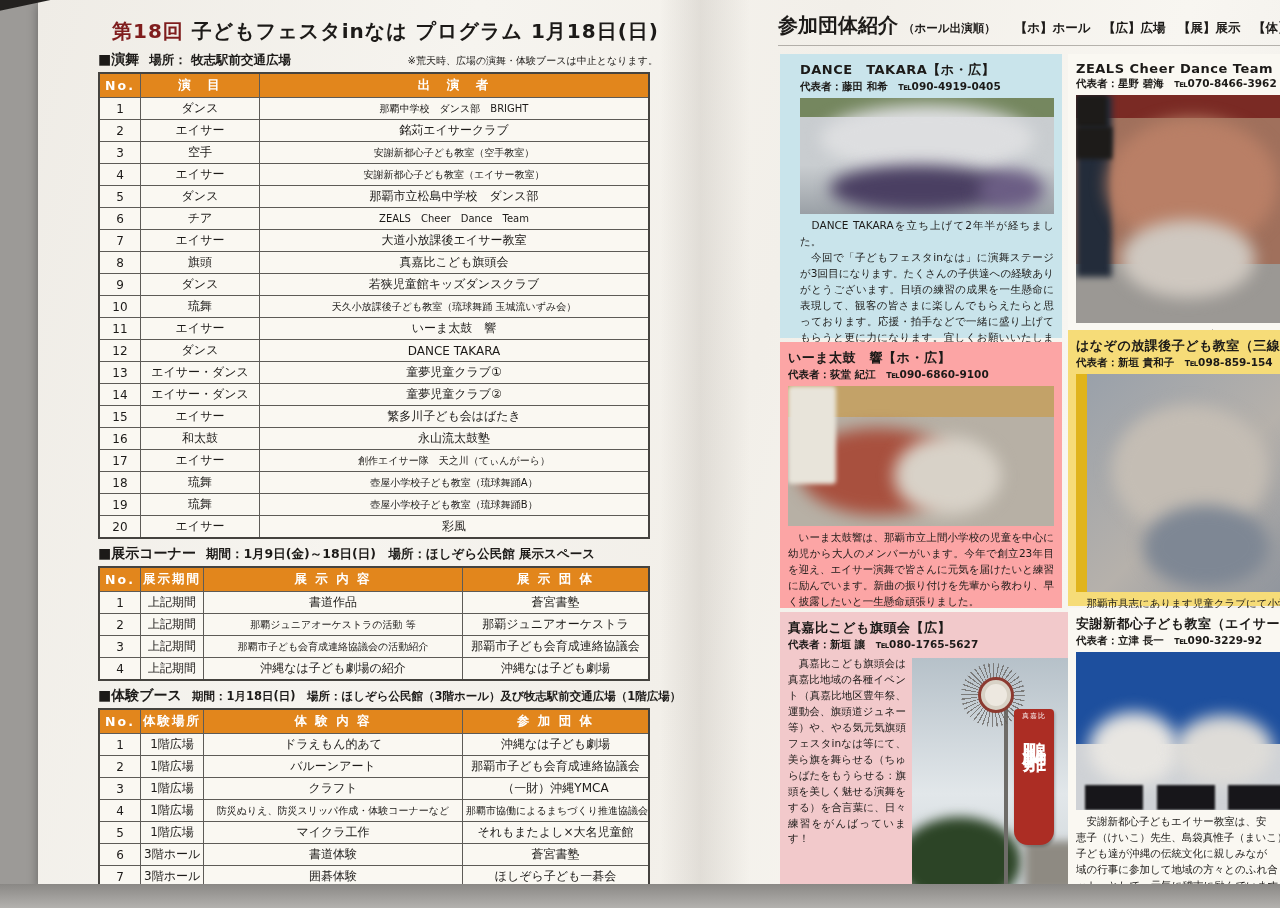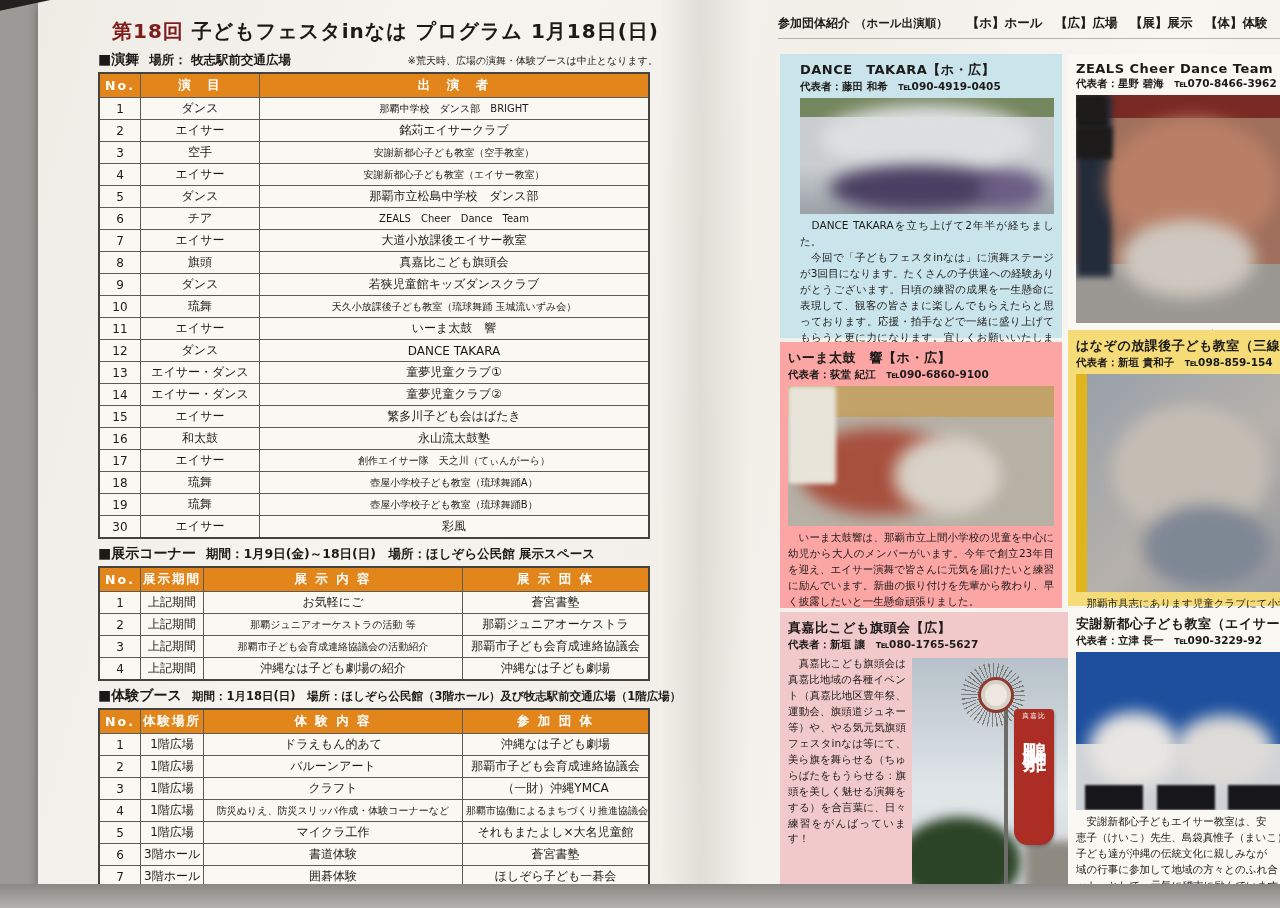--- a/index.html
+++ b/index.html
@@ -57,21 +57,21 @@
   .t4 .col1{width:62px;}
   .t4 .col2{width:258px;}
   .gap{height:4px;}
 
   
   .page-right{position:absolute;left:768px;top:0;width:512px;height:886px;overflow:hidden;}
   .rp-header{
     position:absolute;left:10px;top:12px;width:560px;white-space:nowrap;
     border-bottom:1px solid rgba(60,55,50,.35);padding-bottom:6px;
   }
-  .rp-title{font-size:12px;font-weight:bold;}
+  .rp-title{font-size:20px;font-weight:bold;}
   .rp-title-sub{font-size:11.5px;font-weight:bold;}
   .rp-legend{font-size:12.5px;font-weight:bold;margin-left:14px;}
   .card{position:absolute;padding:7px 8px;box-sizing:border-box;}
   .card-title{font-size:13px;font-weight:bold;letter-spacing:.5px;white-space:nowrap;overflow:hidden;}
   .card-rep{font-size:10.5px;font-weight:bold;margin:1px 0 4px 0;white-space:nowrap;overflow:hidden;}
   .card-desc{font-size:10.5px;line-height:1.52;white-space:pre-line;text-align:justify;}
   .card-desc.cut{white-space:pre;overflow:hidden;text-align:left;}
   .cardpos1{left:12px;top:54px;width:282px;height:284px;}
   .cardpos2{left:300px;top:54px;width:240px;height:280px;}
   .cardpos3{left:12px;top:342px;width:282px;height:266px;}
@@ -254,21 +254,21 @@
             <td class="col0">18</td>
             <td class="col1">琉舞</td>
             <td class="col2" style="font-size: 10px;">壺屋小学校子ども教室（琉球舞踊A）</td>
           </tr>
           <tr>
             <td class="col0">19</td>
             <td class="col1">琉舞</td>
             <td class="col2" style="font-size: 10px;">壺屋小学校子ども教室（琉球舞踊B）</td>
           </tr>
           <tr>
-            <td class="col0">30</td>
+            <td class="col0">20</td>
             <td class="col1">エイサー</td>
             <td class="col2">彩風</td>
           </tr>
         </tbody>
     </table>
 
     <div class="gap"></div>
     <div class="sec-line">
       <span class="sec-head">■展示コーナー</span>
       <span class="sec-sub">期間：1月9日(金)～18日(日)　場所：ほしぞら公民館 展示スペース</span>
@@ -279,21 +279,21 @@
           <th class="col0">No.</th>
           <th class="col1">展示期間</th>
           <th class="col2">展 示 内 容</th>
           <th>展 示 団 体</th>
         </tr>
       </thead>
       <tbody id="tenji-body">
           <tr>
             <td class="col0">1</td>
             <td class="col1">上記期間</td>
-            <td class="col2">お気軽にご</td>
+            <td class="col2">書道作品</td>
             <td class="col3">蒼宮書塾</td>
           </tr>
           <tr>
             <td class="col0">2</td>
             <td class="col1">上記期間</td>
             <td class="col2" style="font-size: 10px;">那覇ジュニアオーケストラの活動 等</td>
             <td class="col3">那覇ジュニアオーケストラ</td>
           </tr>
           <tr>
             <td class="col0">3</td>

